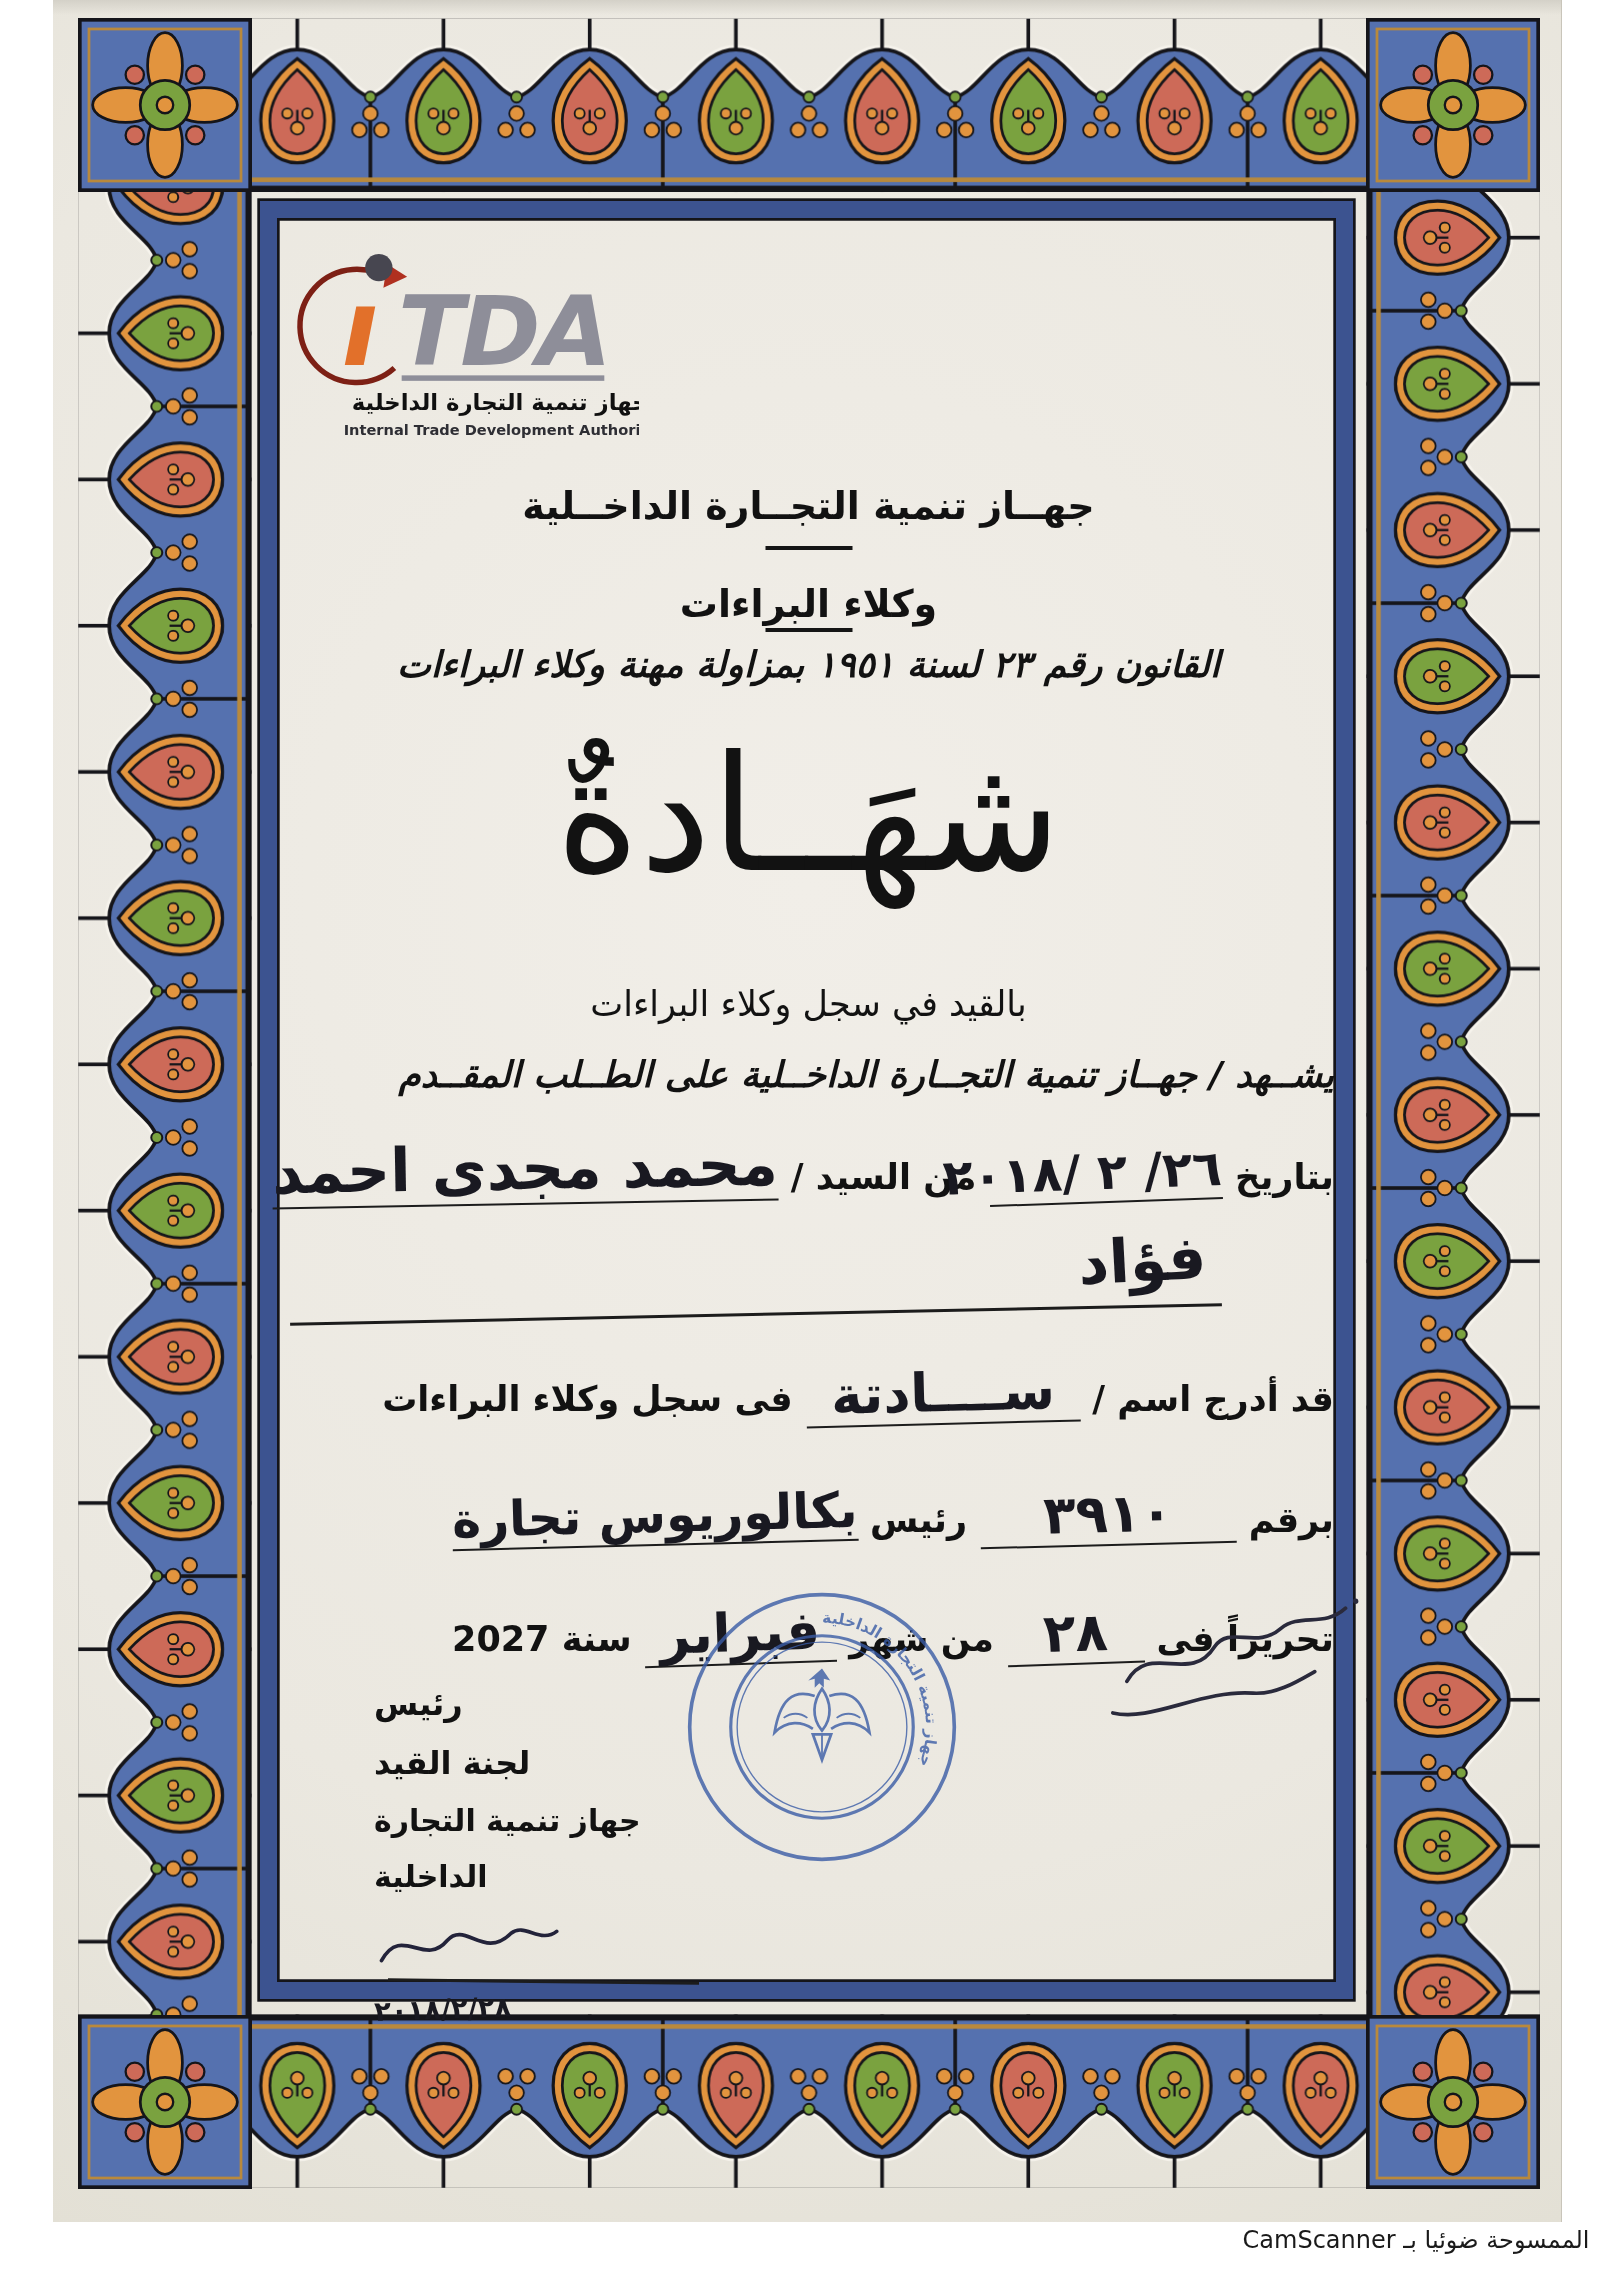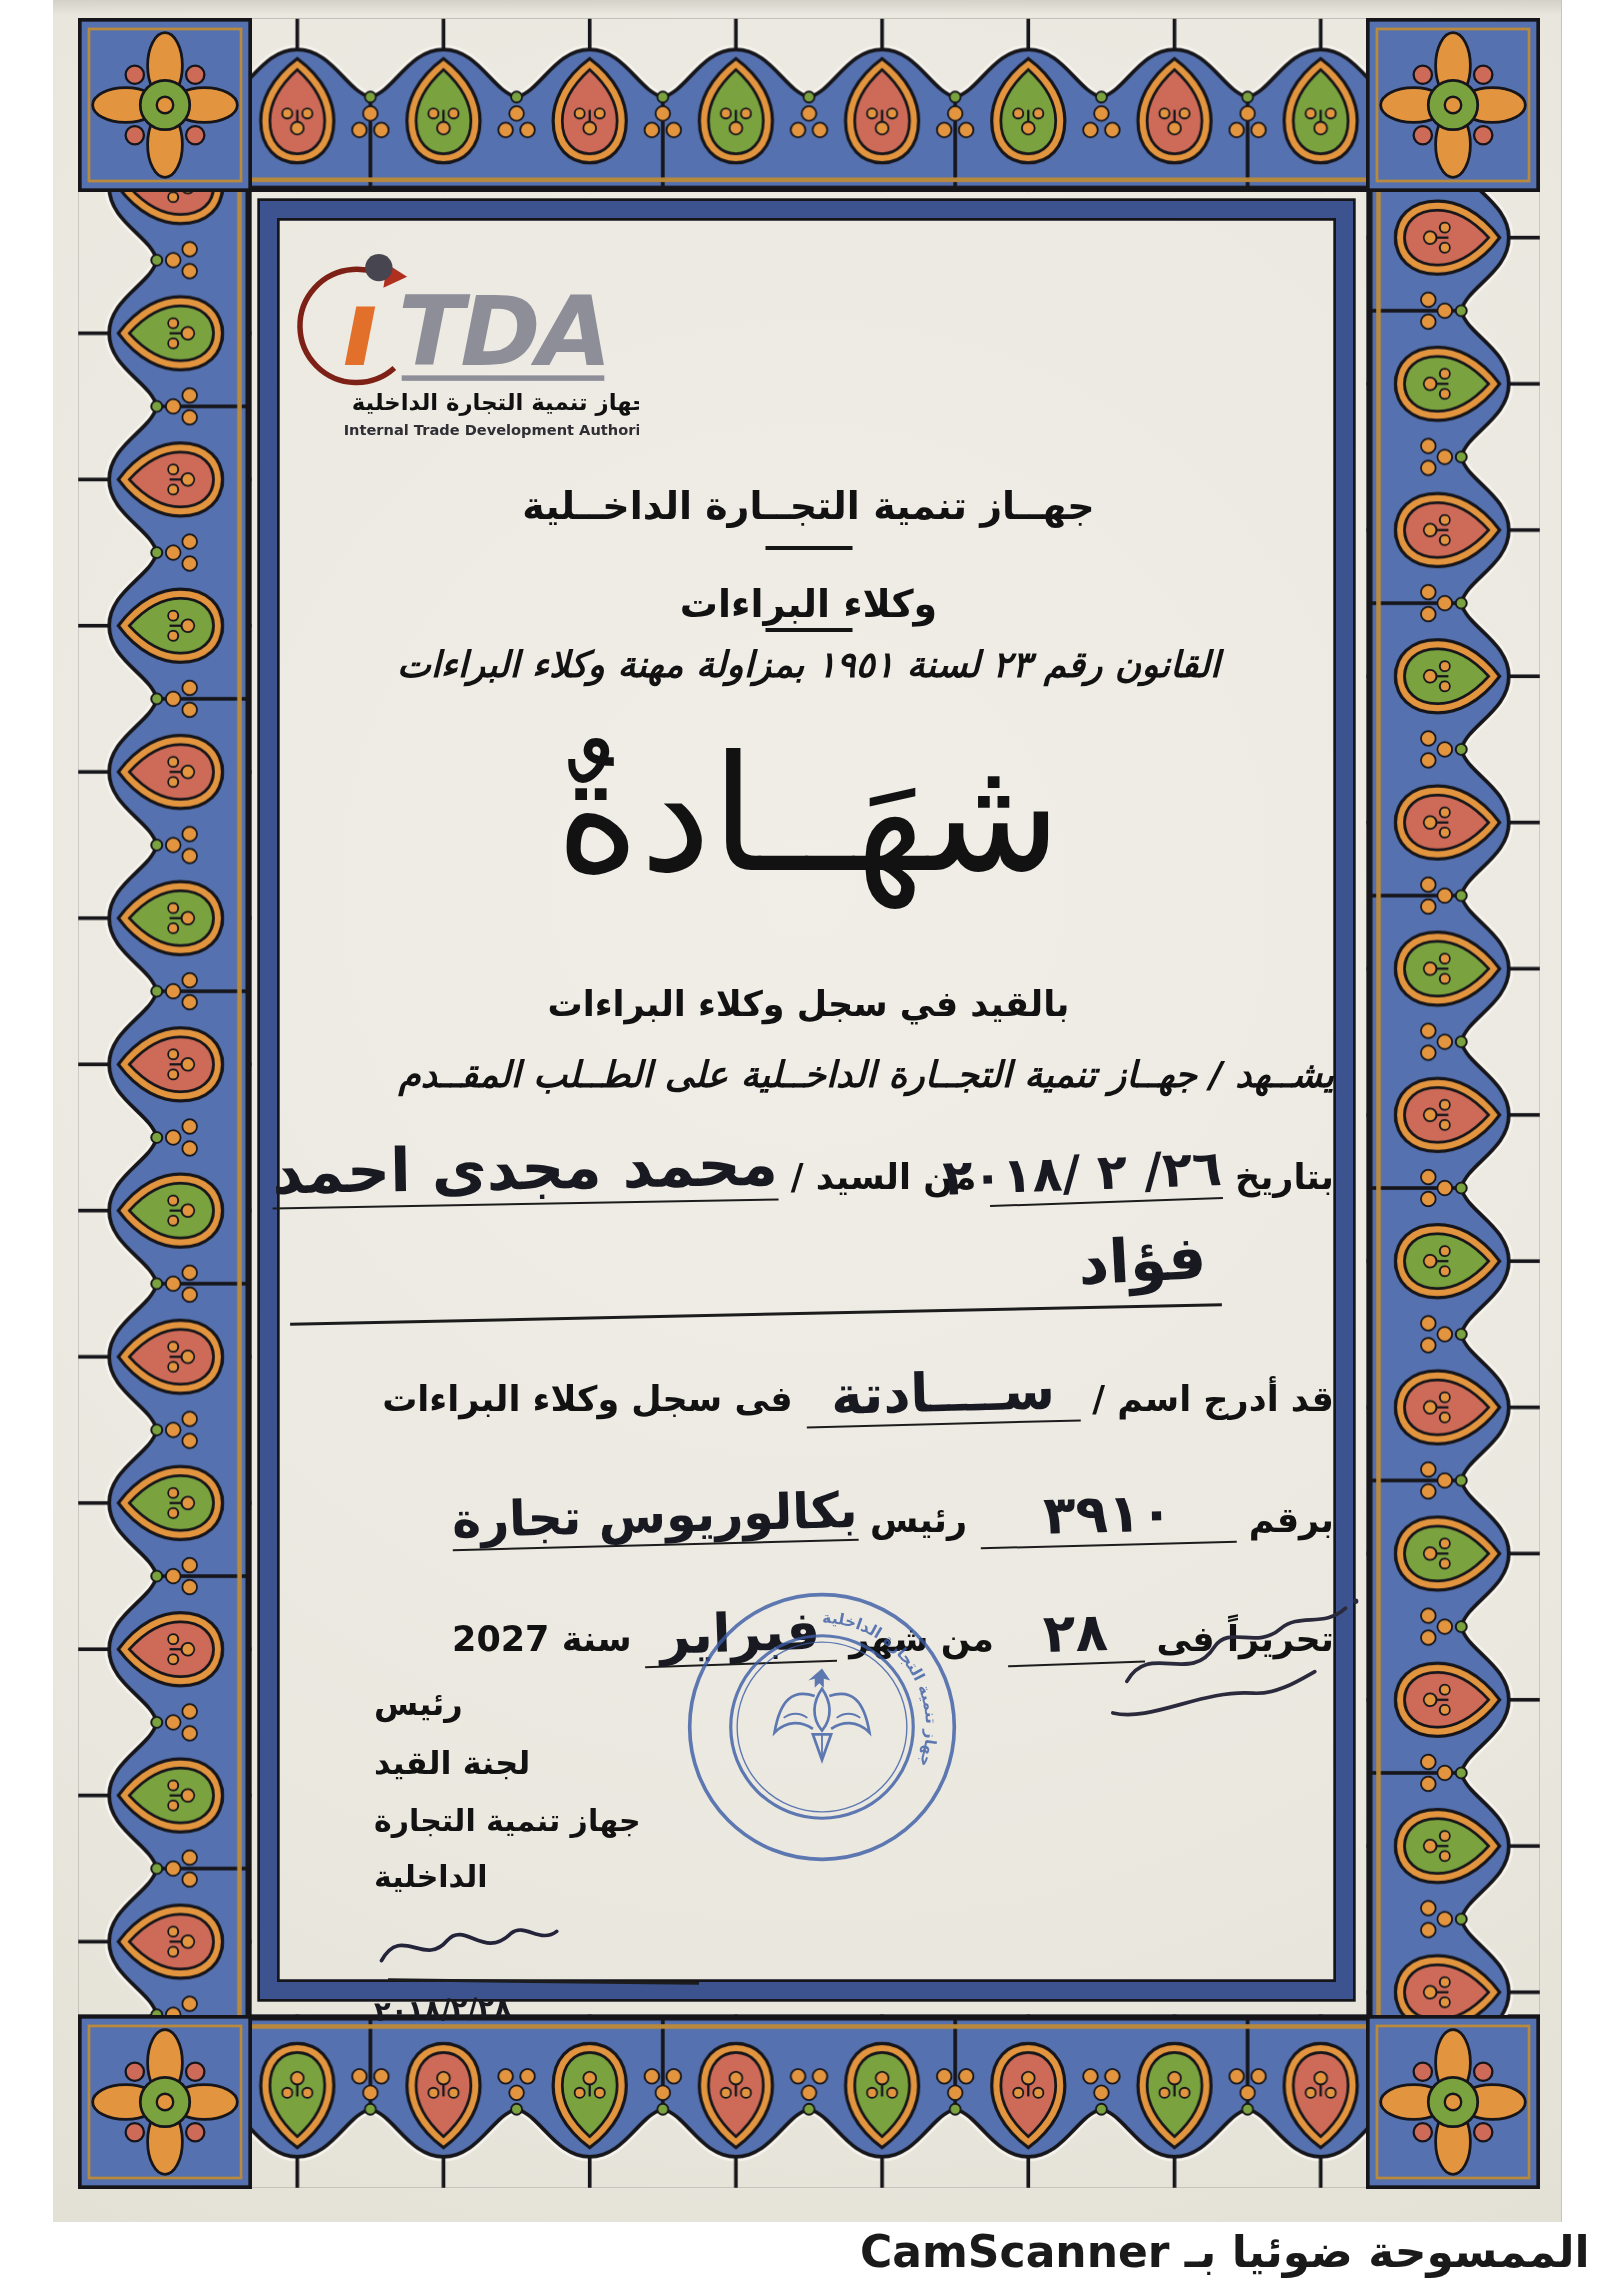--- a/index.html
+++ b/index.html
@@ -24,29 +24,29 @@
   .navy-band{position:absolute;left:260px;top:201px;width:1093px;height:1798px;box-sizing:border-box;
       border:17.4px solid #3c5390;box-shadow:0 0 0 2.7px #15151a, inset 0 0 0 2.7px #15151a;background:transparent;}
   
   .content{position:absolute;left:283px;top:224px;width:1051px;height:1754px;color:#121212;}
   .abs{position:absolute;}
   .ctr{width:100%;text-align:center;}
   .h1{font-size:38px;font-weight:bold;}
   .h3{font-size:36px;font-weight:bold;font-style:italic;}
   .rule{position:absolute;left:50%;transform:translateX(-50%);width:87px;height:3.7px;background:#151515;}
   .bigtitle{font-size:160px;font-weight:normal;line-height:1.05;letter-spacing:-3.7px;text-align:center;}
-  .subtitle{font-size:35px;font-weight:bold;}
+  .subtitle{font-size:35px;font-weight:normal;}
   .row{position:absolute;width:100%;direction:rtl;display:flex;align-items:baseline;gap:12.8px;}
   .lbl{font-size:35px;font-weight:bold;white-space:nowrap;}
   .hw{font-weight:bold;color:#191921;white-space:nowrap;}
   .uline{border-bottom:2.7px solid #1c1c1c;text-align:center;}
   .sig-block{position:absolute;left:91px;top:1451px;width:338px;text-align:left;}
   .sig-line{font-size:32px;font-weight:bold;line-height:1.85;}
   .longline{position:absolute;height:2.7px;background:#1c1c1c;}
-  .footer{position:absolute;top:2226px;right:26.5px;direction:rtl;font-size:44px;color:#1a1a1a;font-weight:bold;}
+  .footer{position:absolute;top:2226px;right:26.5px;direction:rtl;font-size:24px;color:#1a1a1a;}
   .stamp{position:absolute;left:393px;top:1357px;opacity:.8;}
   .sig2{position:absolute;left:804px;top:1363px;transform:rotate(-8deg);}
 </style>
 </head>
 <body>
 
 <div class="screen">
 
   <svg width="0" height="0" style="position:absolute" aria-hidden="true">
     <defs>

